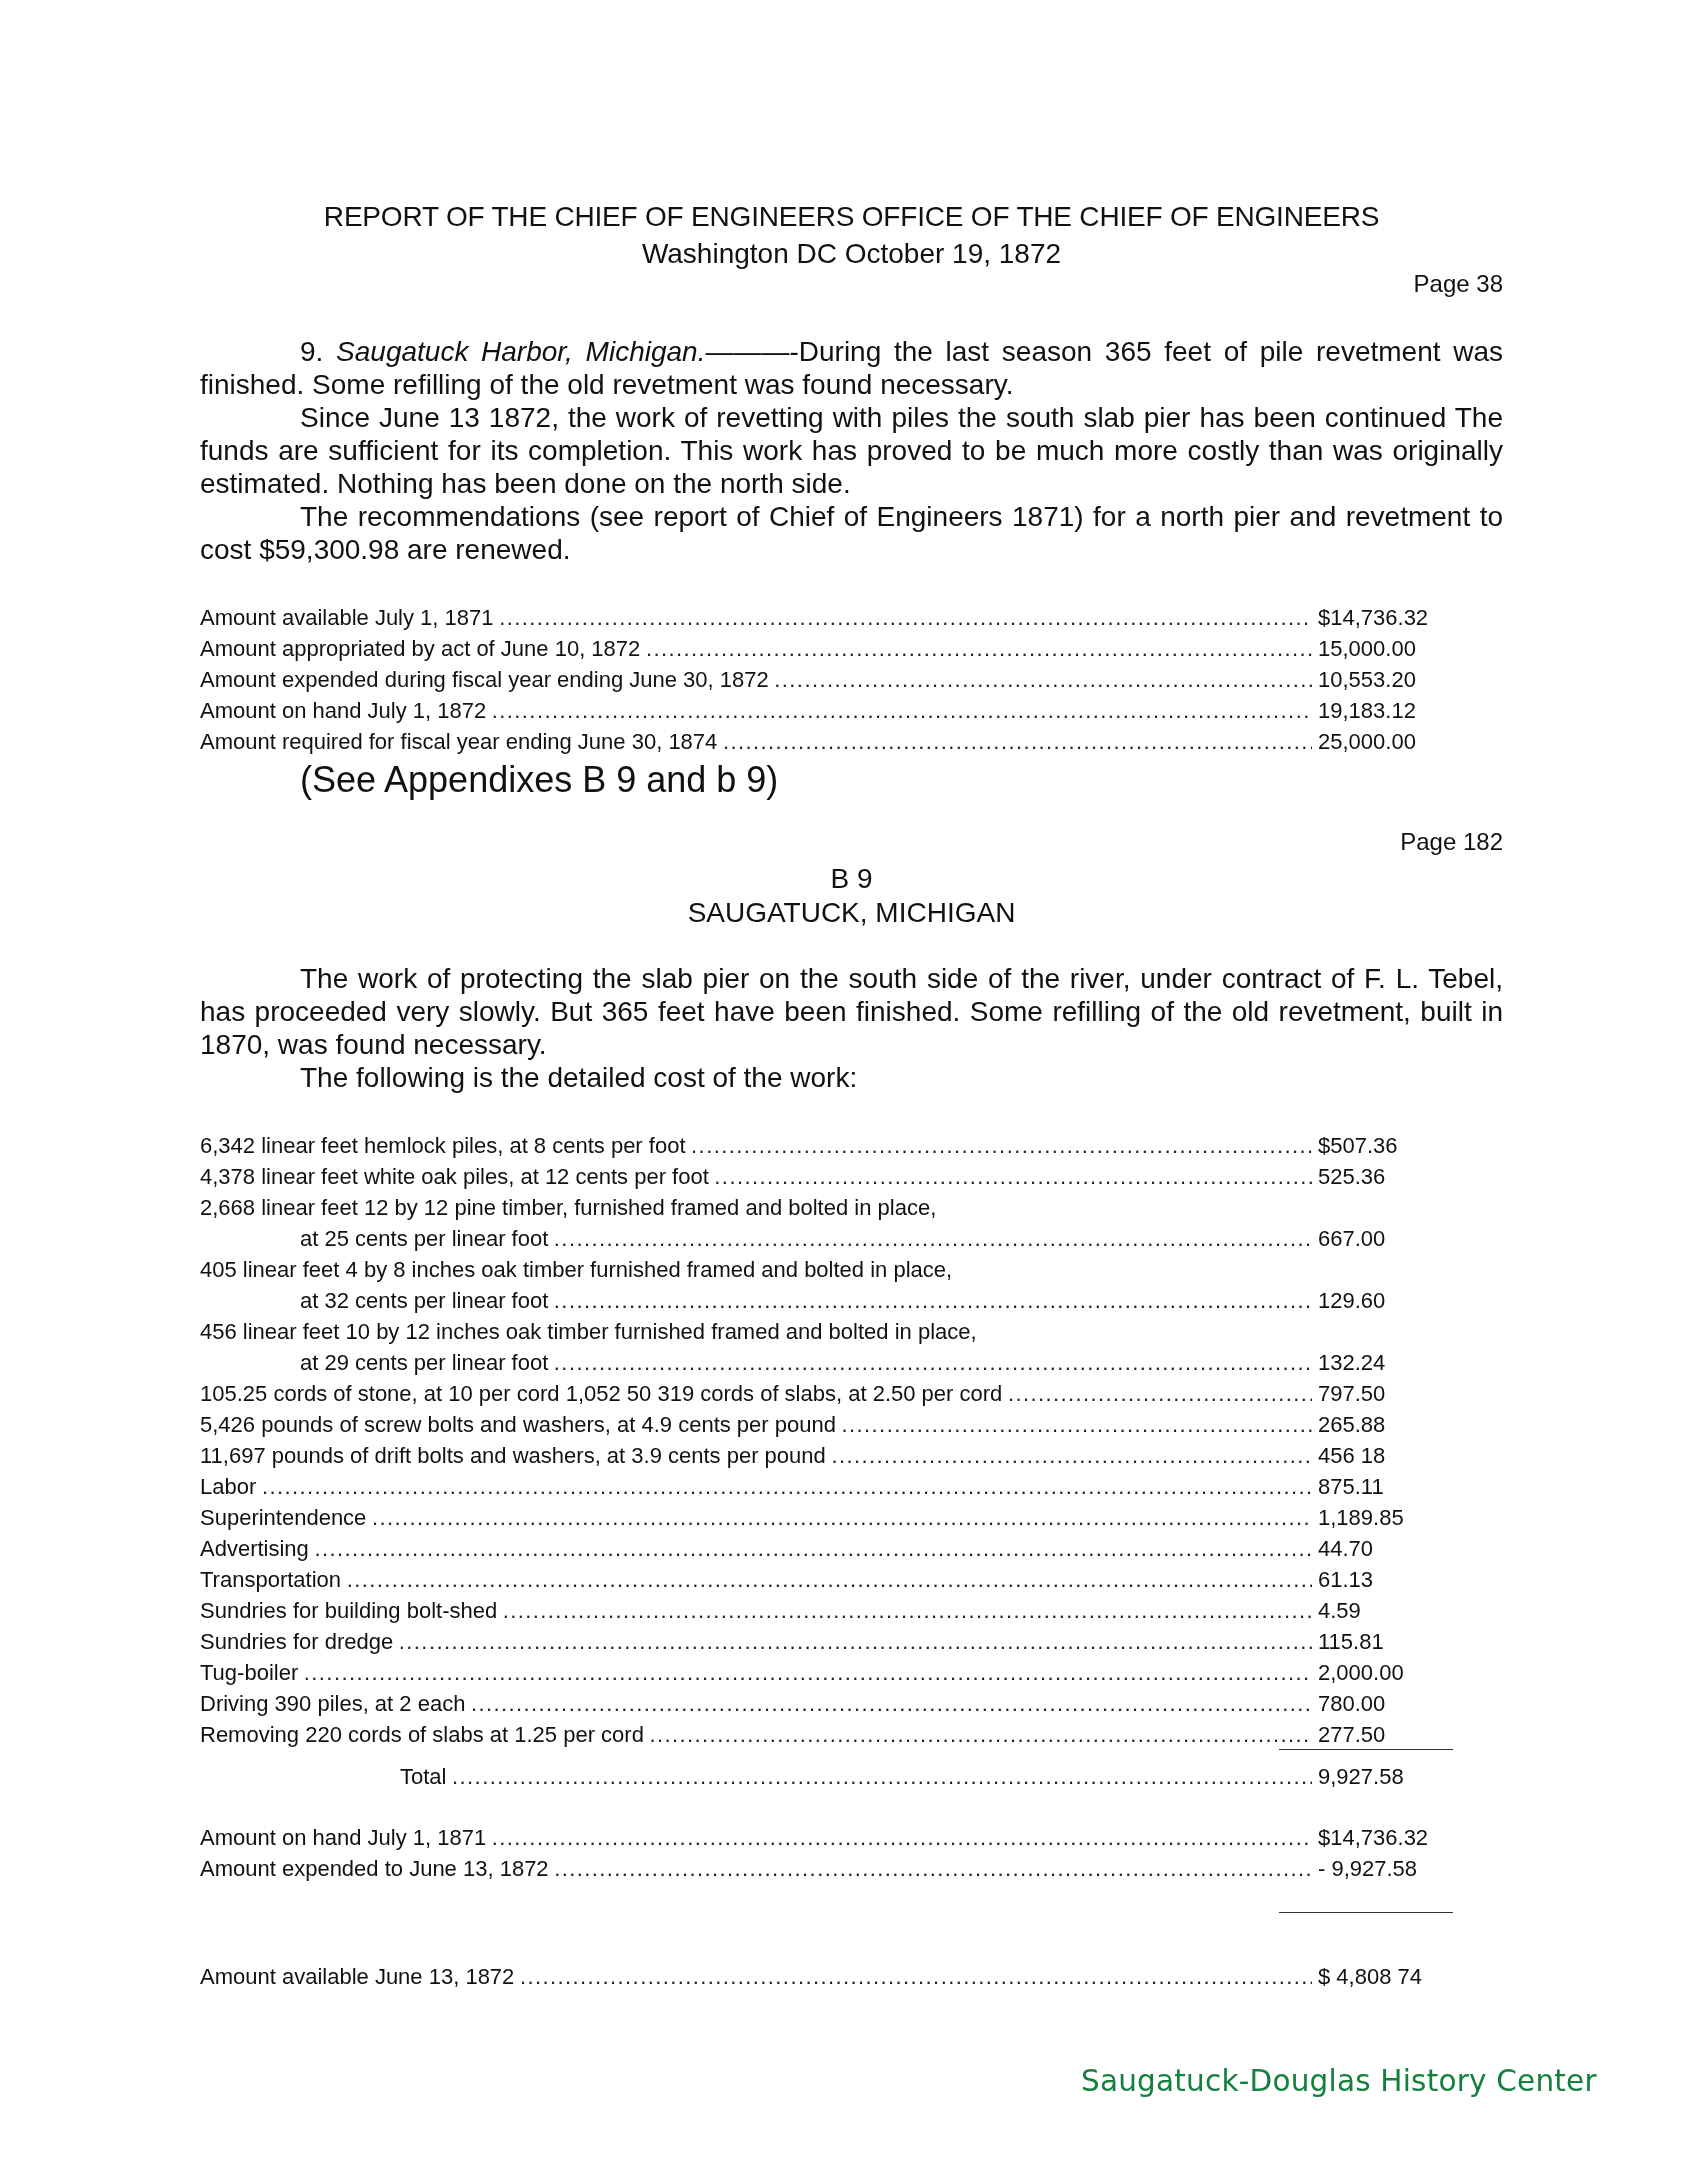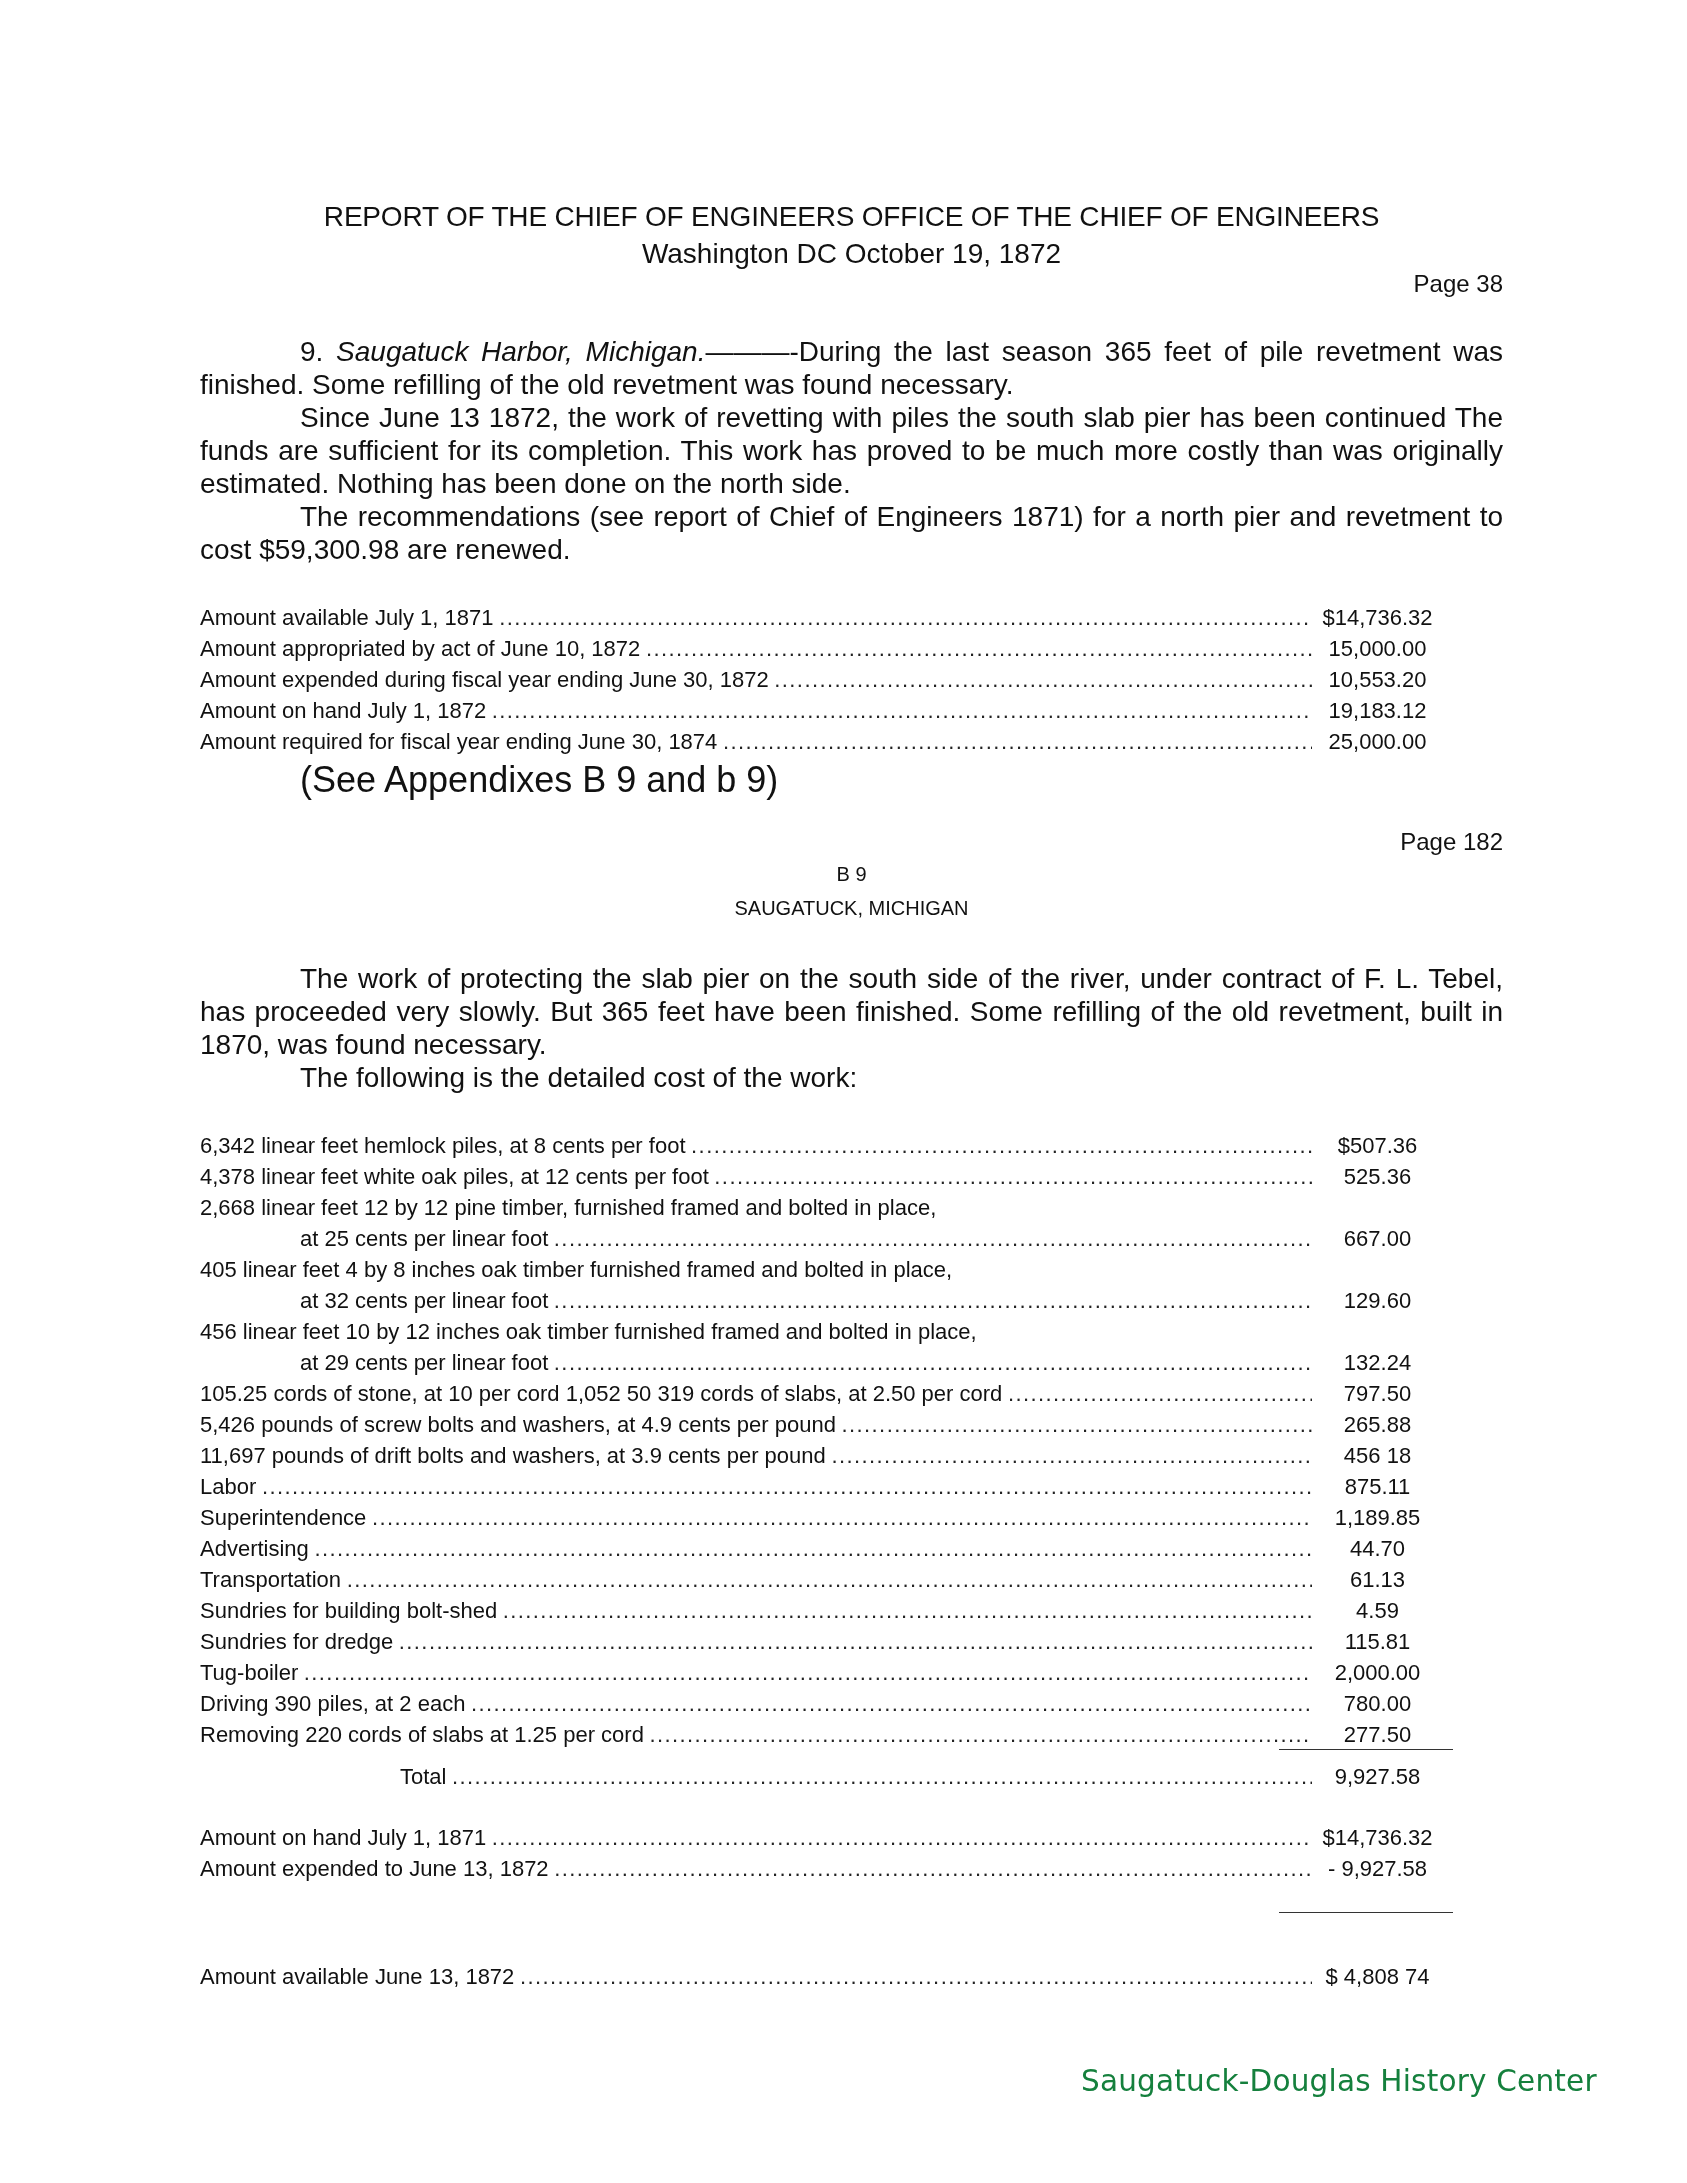--- a/index.html
+++ b/index.html
@@ -13,24 +13,24 @@
     .pageno { position: absolute; right: 0; font-size: 24px; }
     .para { position: absolute; left: 0; width: 100%; font-size: 28px; line-height: 33px; text-align: justify; }
     .para p { margin: 0; }
     .indent { text-indent: 100px; }
     .ledger { position: absolute; left: 0; width: 1237px; font-size: 22px; }
     .row { display: flex; align-items: baseline; height: 31px; white-space: nowrap; }
     .row .lbl { flex: 0 0 auto; }
     .row .lbl.sub { padding-left: 100px; }
     .row .dots { flex: 1 1 auto; overflow: hidden; margin: 0 5.6px; letter-spacing: 1.4px; color: #222; }
     .row .dots::before { content: "........................................................................................................................................................................................................................................................"; }
-    .row .amt { flex: 0 0 auto; min-width: 119px; text-align: center; }
+    .row .amt { flex: 0 0 auto; min-width: 119px; text-align: left; }
     .row.nodots .dots::before { content: ""; }
     .see { position: absolute; left: 100px; font-size: 36px; }
-    .center-h { position: absolute; left: 0; width: 100%; text-align: center; font-size: 20px; }
+    .center-h { position: absolute; left: 0; width: 100%; text-align: center; font-size: 28px; }
     .rule { position: absolute; height: 1.4px; background: #333; }
     .footer { position: absolute; left: 1081px; top: 2064px; font-family: "DejaVu Sans", sans-serif; font-size: 29.5px; color: #15803d; letter-spacing: 0.2px; }
     em { }
   </style>
 </head>
 <body>
 
 <div class="page">
 
   <div class="title1">REPORT OF THE CHIEF OF ENGINEERS OFFICE OF THE CHIEF OF ENGINEERS</div>

